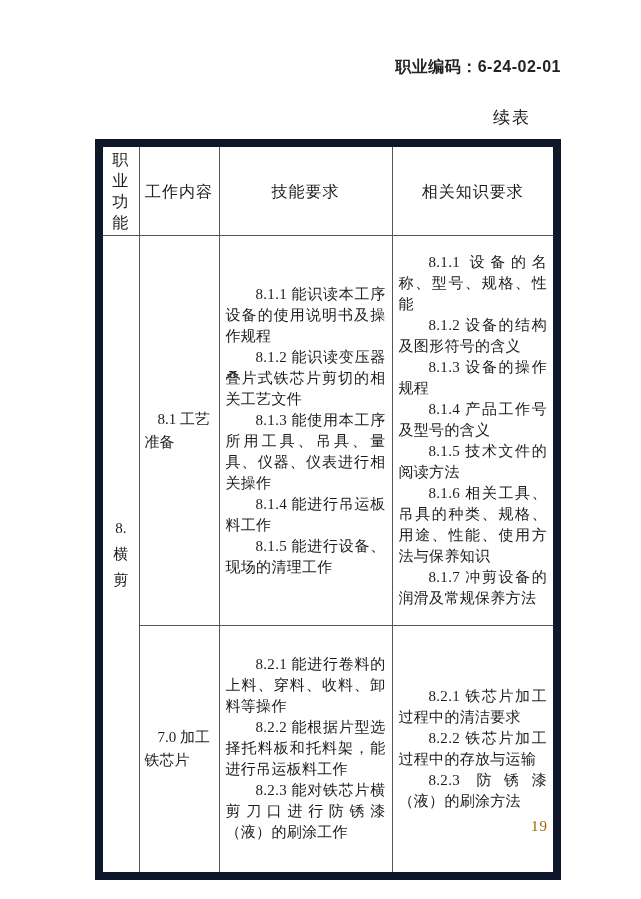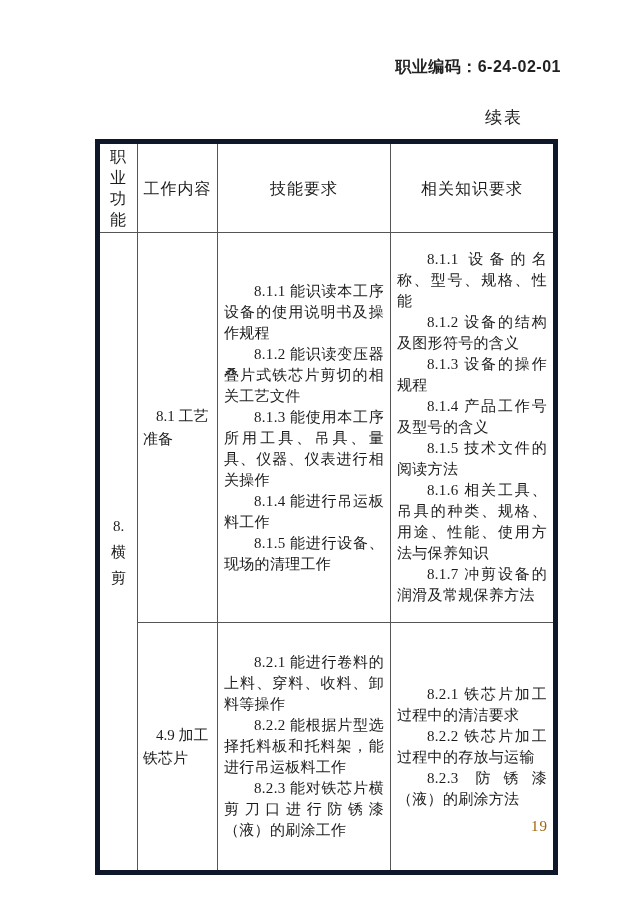--- a/index.html
+++ b/index.html
@@ -19,33 +19,33 @@
     font-family: "Liberation Sans", "DejaVu Sans", sans-serif;
     font-weight: 600;
     font-size: 16px;
     letter-spacing: 0.5px;
     color: #222;
     text-align: center;
   }
   .continued {
     position: absolute;
     top: 106px;
-    right: 118px;
+    right: 110px;
     font-size: 17px;
     letter-spacing: 2px;
     color: #222;
   }
   table.std {
     position: absolute;
     left: 95px;
     top: 139px;
     width: 458px;
     border-collapse: collapse;
     table-layout: fixed;
-    border: 5px solid #0f172a;
+    border: 8px solid #0f172a;
     font-size: 15px;
   }
   table.std col.c1 { width: 40px; }
   table.std col.c2 { width: 80px; }
   table.std col.c3 { width: 173px; }
   table.std col.c4 { width: 165px; }
   table.std th, table.std td {
     border: 1px solid #555;
     vertical-align: middle;
   }
@@ -133,21 +133,21 @@
       <p>8.1.2 设备的结构及图形符号的含义</p>
       <p>8.1.3 设备的操作规程</p>
       <p>8.1.4 产品工作号及型号的含义</p>
       <p>8.1.5 技术文件的阅读方法</p>
       <p>8.1.6 相关工具、吊具的种类、规格、用途、性能、使用方法与保养知识</p>
       <p>8.1.7 冲剪设备的润滑及常规保养方法</p>
     </td>
   </tr>
   <tr class="row-2">
     <td class="work-cell">
-      <div class="line1">4.9 加工</div>
+      <div class="line1">7.0 加工</div>
       <div class="line2">铁芯片</div>
     </td>
     <td class="req-cell">
       <p>8.2.1 能进行卷料的上料、穿料、收料、卸料等操作</p>
       <p>8.2.2 能根据片型选择托料板和托料架，能进行吊运板料工作</p>
       <p>8.2.3 能对铁芯片横剪刀口进行防锈漆（液）的刷涂工作</p>
     </td>
     <td class="req-cell">
       <p>8.2.1 铁芯片加工过程中的清洁要求</p>
       <p>8.2.2 铁芯片加工过程中的存放与运输</p>

